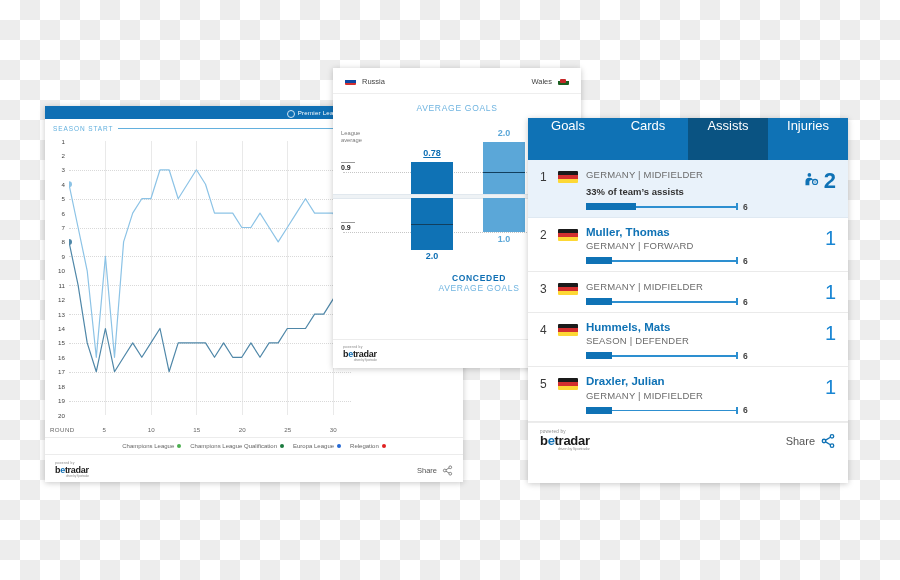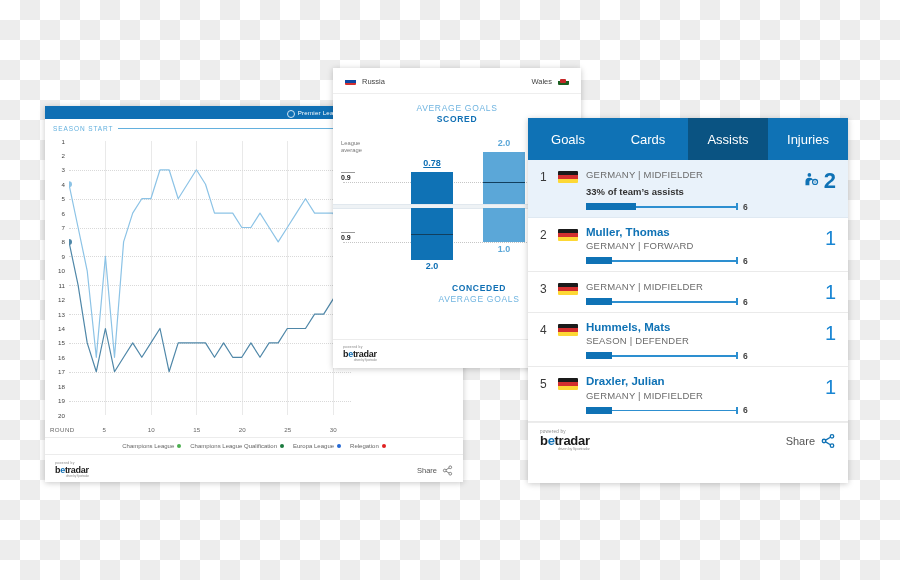--- a/index.html
+++ b/index.html
@@ -73,21 +73,21 @@
   .bar{position:absolute;}
   .barval{position:absolute;font-size:9px;font-weight:bold;color:#0f6fb4;text-align:center;}
   .barval.light{color:#5ba7d8;}
   .arrowrow{position:absolute;height:1px;background:#123f5e;}
   .mg-foot{height:28px;border-top:1px solid #ececec;display:flex;align-items:center;
     justify-content:space-between;padding:0 10px;}
 
   
   #assists-card{left:528px;top:118px;width:320px;height:365px;}
   .tabs{display:flex;height:42px;background:#0f72b5;}
-  .tab{flex:1;display:flex;align-items:center;justify-content:center;color:#fff;
+  .tab{flex:1;display:flex;justify-content:center;color:#fff;
     font-size:13px;cursor:pointer;}
   .tab.active{background:#0a5382;}
   .plist{background:#fff;}
   .prow{display:flex;padding:8px 12px 6px 12px;border-bottom:1px solid #eaeaea;position:relative;}
   .prow.first{background:#e9f2fa;border-bottom:1px solid #dfe9f2;}
   .rank{width:18px;font-size:12px;color:#3a3a3a;padding-top:2px;}
   .flag{width:20px;height:12px;margin:3px 8px 0 0;flex:0 0 auto;border-radius:1px;overflow:hidden;}
   .pinfo{flex:1;min-width:0;}
   .pname{font-size:11.5px;color:#0f72b5;font-weight:bold;line-height:1.15;}
   .pmeta{font-size:9.5px;color:#6b6b6b;letter-spacing:.2px;margin-top:1px;}
@@ -257,21 +257,20 @@
     <div class="mg-team">
       <span>Wales</span>
       <span class="flagbox" style="background:linear-gradient(#fff 0 50%,#1b5e20 50% 100%);position:relative;">
         <span style="position:absolute;left:2px;top:1px;width:6px;height:4px;background:#c62828;border-radius:1px;"></span>
       </span>
     </div>
   </div>
 
   <div class="mg-title">
     <div class="t1">AVERAGE GOALS</div>
-    <div class="t2">SCORED</div>
   </div>
 
   <div class="mg-plot">
     <div class="leaguelabel">League<br>average</div>
 
     <div class="avgtick" style="top:44px;"></div>
     <div class="avgval" style="top:46px;">0.9</div>
     <div class="avgline" style="top:54px;"></div>
 
     <div class="avgtick" style="top:104px;"></div>

